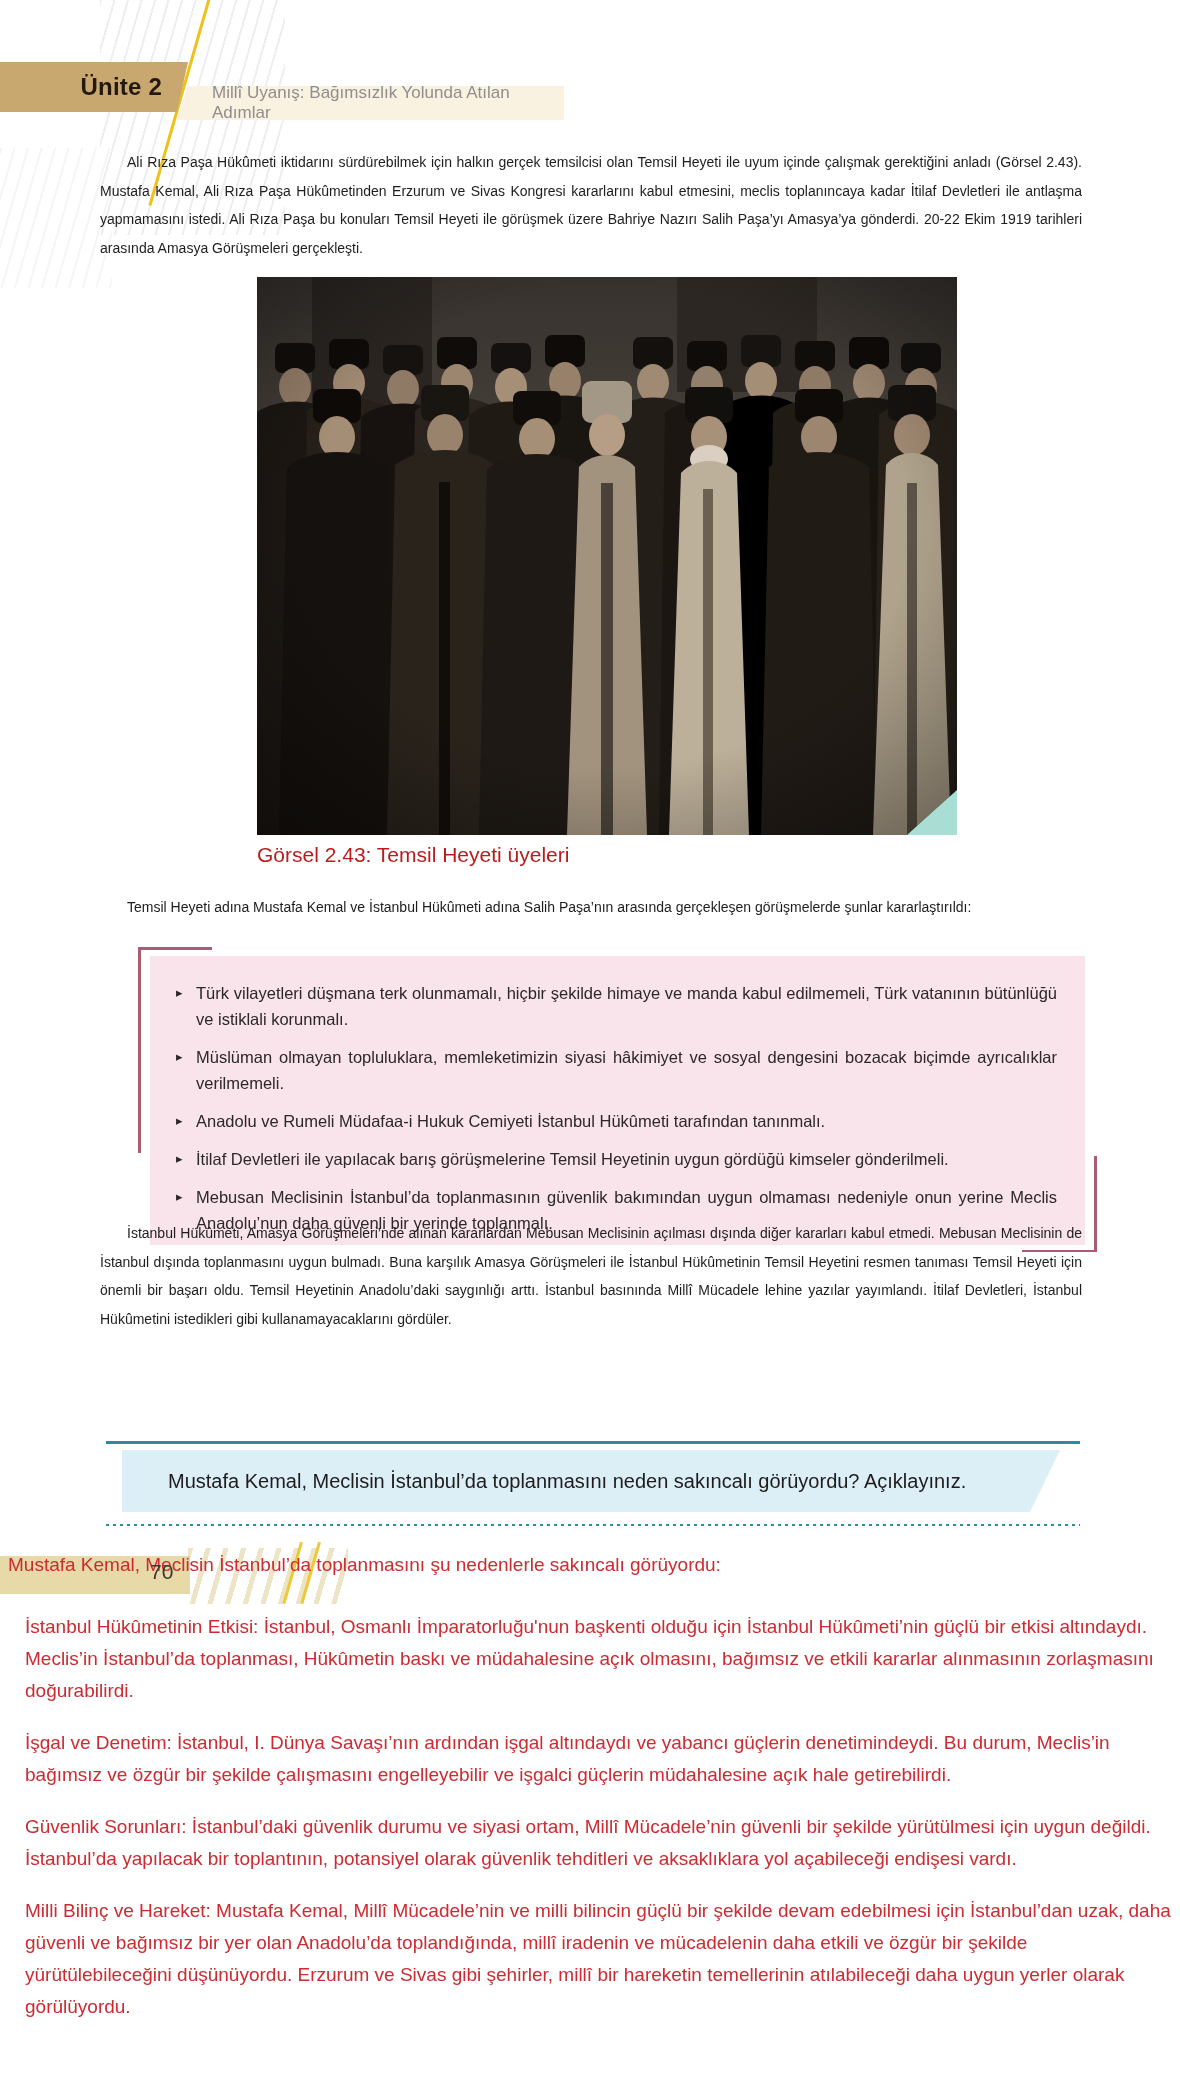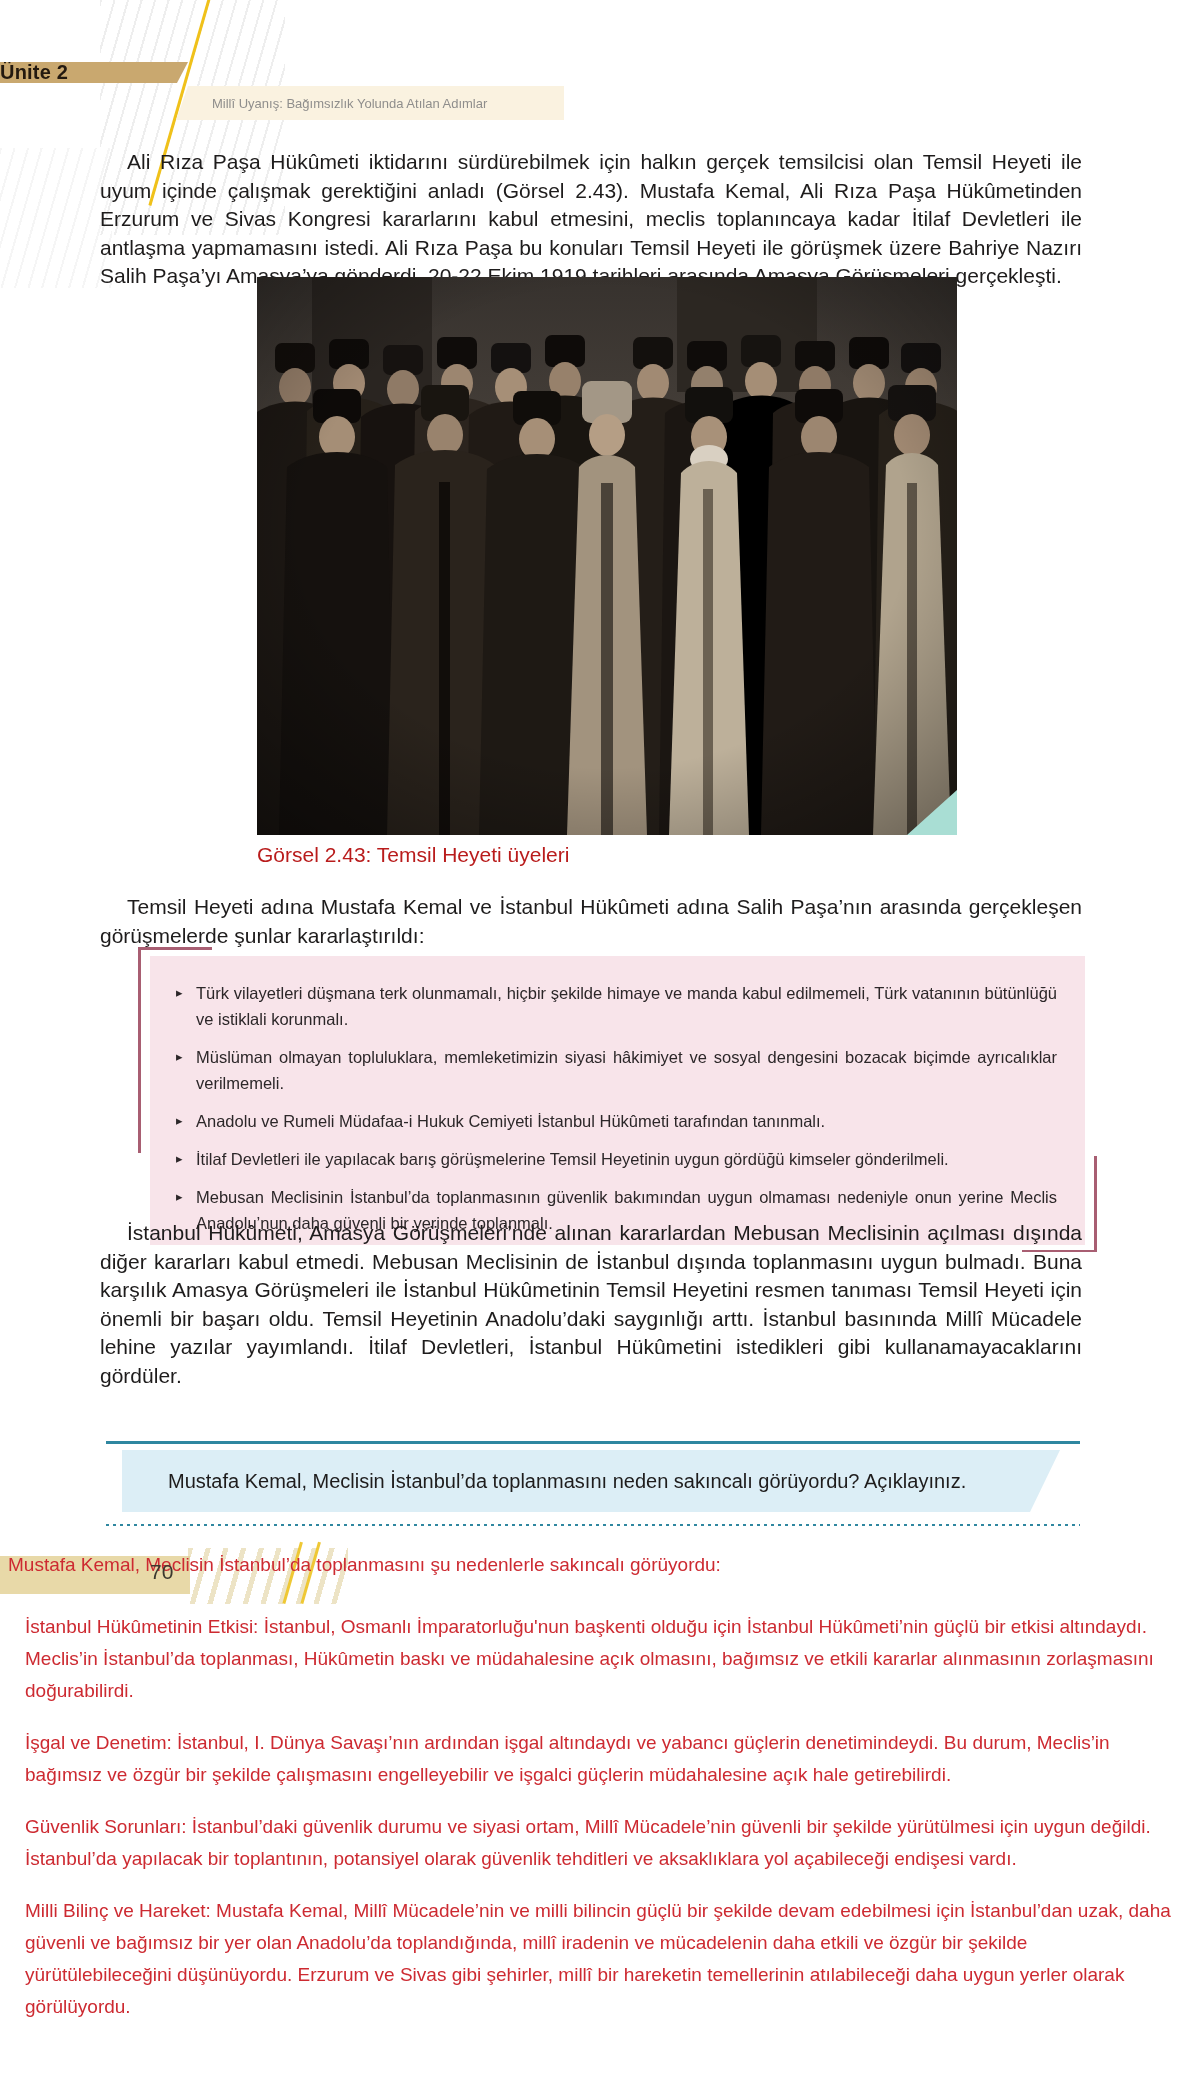--- a/index.html
+++ b/index.html
@@ -6,31 +6,31 @@
   body{font-family:"Liberation Sans", sans-serif; background:#ffffff;}
   .page{position:relative; width:1180px; height:2092px; background:#ffffff; overflow:hidden;}
 
   
   .stripes-top{position:absolute; left:100px; top:0; width:185px; height:235px;
     background:repeating-linear-gradient(106deg,#ebebeb 0 2px, rgba(255,255,255,0) 2px 13px); opacity:.85;}
   .stripes-left{position:absolute; left:0; top:148px; width:112px; height:140px;
     background:repeating-linear-gradient(106deg,#efefef 0 2px, rgba(255,255,255,0) 2px 13px); opacity:.6;}
   .yellow-line{position:absolute; left:209px; top:-6px; width:3px; height:220px;
     transform-origin:top center; transform:rotate(16deg);}
-  .unit-badge{position:absolute; left:0; top:62px; width:188px; height:21px;
+  .unit-badge{position:absolute; left:0; top:62px; width:188px; height:50px;
     clip-path:polygon(0 0,100% 0,calc(100% - 11px) 100%,0 100%);
-    display:flex; align-items:center; justify-content:flex-start; padding-right:26px; box-sizing:border-box;
-    font-size:20px; font-weight:bold; color:#23190f; letter-spacing:.2px;}
+    display:flex; align-items:center; justify-content:flex-end; padding-right:26px; box-sizing:border-box;
+    font-size:24px; font-weight:bold; color:#23190f; letter-spacing:.2px;}
   .title-band{position:absolute; left:176px; top:86px; width:388px; height:34px;
     clip-path:polygon(12px 0,100% 0,100% 100%,0 100%);
     display:flex; align-items:center; box-sizing:border-box; padding-left:36px;}
-  .title-band span{font-size:13px; color:#8f8e8c;}
-
-  
-  .para{position:absolute; left:100px; width:982px; font-size:21px; line-height:28.5px;
+  .title-band span{font-size:17px; color:#8f8e8c;}
+
+  
+  .para{position:absolute; left:100px; width:982px; font-size:14px; line-height:28.5px;
     color:#1e1c1c; text-align:justify; text-indent:27px;}
   .p-intro{top:148px;}
   .p-decisions-intro{top:873px;margin-top:20px;}
   .p-aftermath{top:1219px;}
 
   
   .photo{position:absolute; left:257px; top:277px; width:700px; height:558px; background:#3c3631;}
   .photo svg{display:block;}
   .photo-corner{position:absolute; right:0; bottom:0; width:0; height:0;
     border-left:50px solid transparent; border-bottom:45px solid #a9ded4;}

